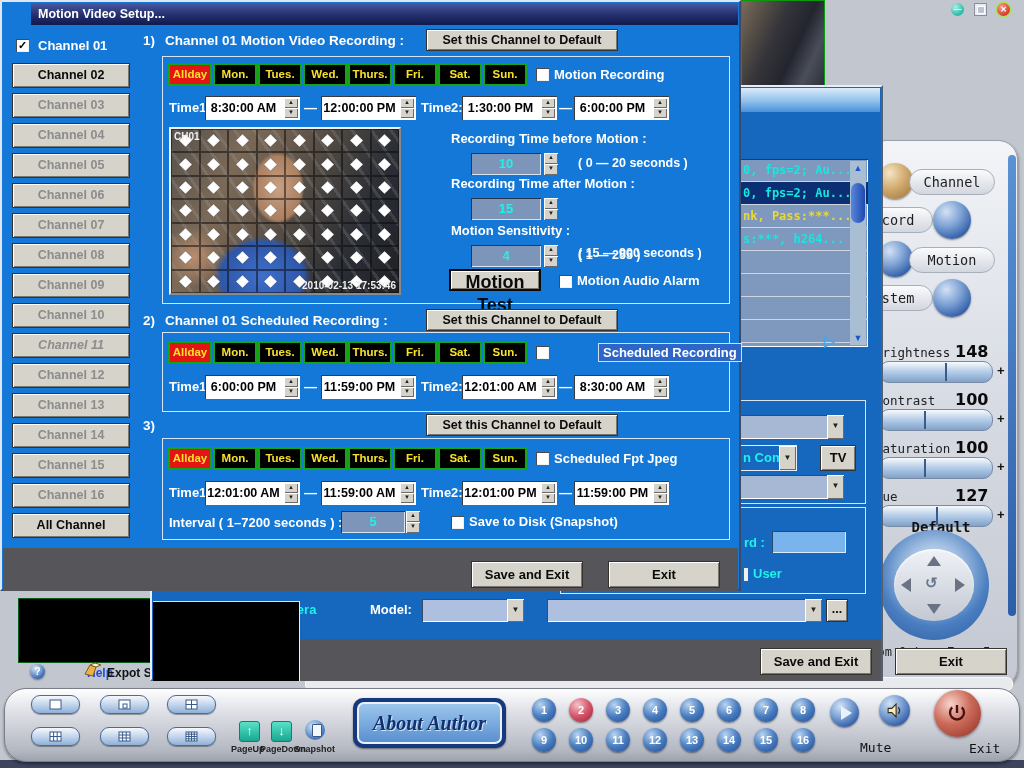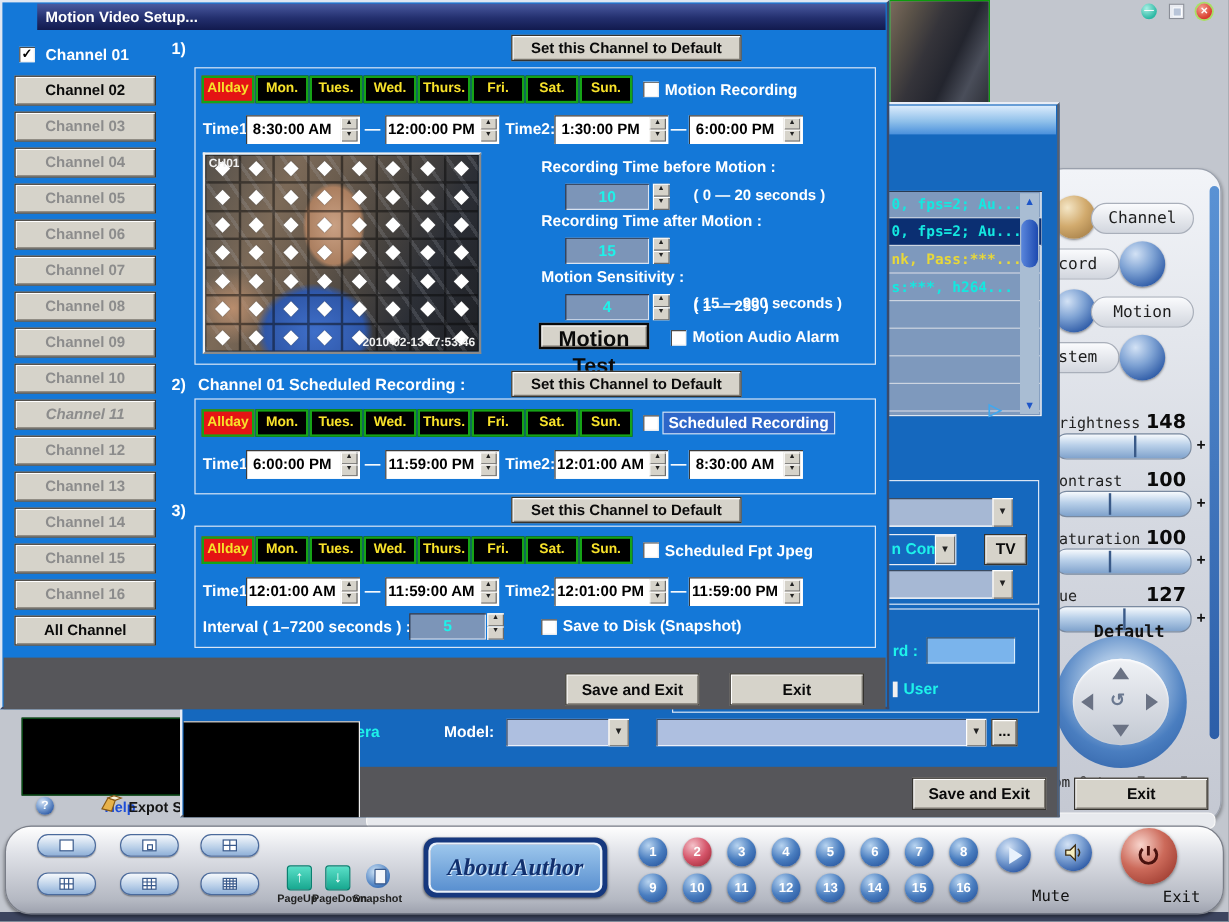--- a/index.html
+++ b/index.html
@@ -23,21 +23,21 @@
   .tfield{height:24px;background:#fff;display:flex;box-shadow:inset 1px 1px 0 #3a3a3a,inset -1px -1px 0 #fff;box-sizing:border-box;}
   .tval{flex:1;font-size:12.5px;font-weight:bold;color:#000;text-align:center;line-height:24px;white-space:nowrap;overflow:hidden;}
   .spin{width:14px;display:flex;flex-direction:column;margin:2px;}
   .spin-btn{flex:1;background:#d6d3ca;box-shadow:inset 1px 1px 0 #fff,inset -1px -1px 0 #6a6a6a;
             font-size:6px;line-height:9px;text-align:center;color:#222;}
   .cyfield{width:70px;height:22px;background:#7c95b8;box-shadow:inset 1px 1px 0 #27344a,inset -1px -1px 0 #d9e4f2;
            color:#1ef2ea;font-weight:bold;font-size:13px;text-align:center;line-height:22px;}
   .group{border:1px solid #d9e5f5;}
   .titlebar{background:linear-gradient(180deg,#4a5aa0 0%,#232f6e 55%,#111a4e 100%);color:#fff;
             font-weight:bold;font-size:12.5px;line-height:22px;padding-left:7px;}
-  .hl{background:#2e66c8;box-shadow:0 0 0 1px #cfe0f4;padding:1px 4px;}
+  .hl{background:#2e66c8;box-shadow:0 0 0 1px #cfe0f4;padding:1px 4px;margin-left:46px;}
   .dd{background:#a6b8d4;box-shadow:inset 1px 1px 0 #3a4a60,inset -1px -1px 0 #fff;display:flex;box-sizing:border-box;}
   .dd.lt{background:#aebfe0;}
   .ddface{flex:1;}
   .ddbtn{width:17px;background:#d6d3ca;box-shadow:inset 1px 1px 0 #fff,inset -1px -1px 0 #6a6a6a;
          text-align:center;font-size:8px;line-height:22px;color:#222;}
   .logrow{height:22px;border-bottom:1px solid #cdd5e1;font-family:"DejaVu Sans Mono",monospace;font-size:12px;
           font-weight:bold;line-height:22px;white-space:nowrap;overflow:hidden;padding-left:163px;}
   .logrow.cyan{color:#14e8e0;} .logrow.yellow{color:#e8d838;} .logrow.selected{background:#0b2f72;}
   .pill{border-radius:13px;border:1px solid #a9afba;background:linear-gradient(180deg,#fafbfd,#d2d6de);
         text-align:center;font-family:"DejaVu Sans Mono",monospace;font-size:13.5px;color:#1d1d1d;line-height:24px;}
@@ -354,20 +354,21 @@
     <div class="abs gbtn chbtn disabled" style="left:10px;top:301px;">Channel 10</div>
     <div class="abs gbtn chbtn disabled" style="left:10px;top:331px;font-style:italic;">Channel 11</div>
     <div class="abs gbtn chbtn disabled" style="left:10px;top:361px;">Channel 12</div>
     <div class="abs gbtn chbtn disabled" style="left:10px;top:391px;">Channel 13</div>
     <div class="abs gbtn chbtn disabled" style="left:10px;top:421px;">Channel 14</div>
     <div class="abs gbtn chbtn disabled" style="left:10px;top:451px;">Channel 15</div>
     <div class="abs gbtn chbtn disabled" style="left:10px;top:481px;">Channel 16</div>
     <div class="abs gbtn chbtn" style="left:10px;top:511px;">All Channel</div>
 
     <div class="abs hdr" style="left:141px;top:31px;">1)</div>
+    <div class="abs hdr" style="left:163px;top:31px;">Channel 01 Motion Video Recording :</div>
     <div class="abs gbtn" style="left:424px;top:27px;width:192px;height:22px;line-height:20px;">Set this Channel to Default</div>
 
     <div class="abs group" style="left:160px;top:54px;width:566px;height:246px;">
       <div class="abs" style="left:5px;top:6px;white-space:nowrap;">
         <span class="day allday">Allday</span><span class="day">Mon.</span><span class="day">Tues.</span><span class="day">Wed.</span><span class="day">Thurs.</span><span class="day">Fri.</span><span class="day">Sat.</span><span class="day">Sun.</span>
       </div>
       <div class="abs cb" style="left:373px;top:11px;"></div>
       <div class="abs wl" style="left:391px;top:10px;">Motion Recording</div>
 
       <div class="abs wl" style="left:6px;top:43px;">Time1:</div>

